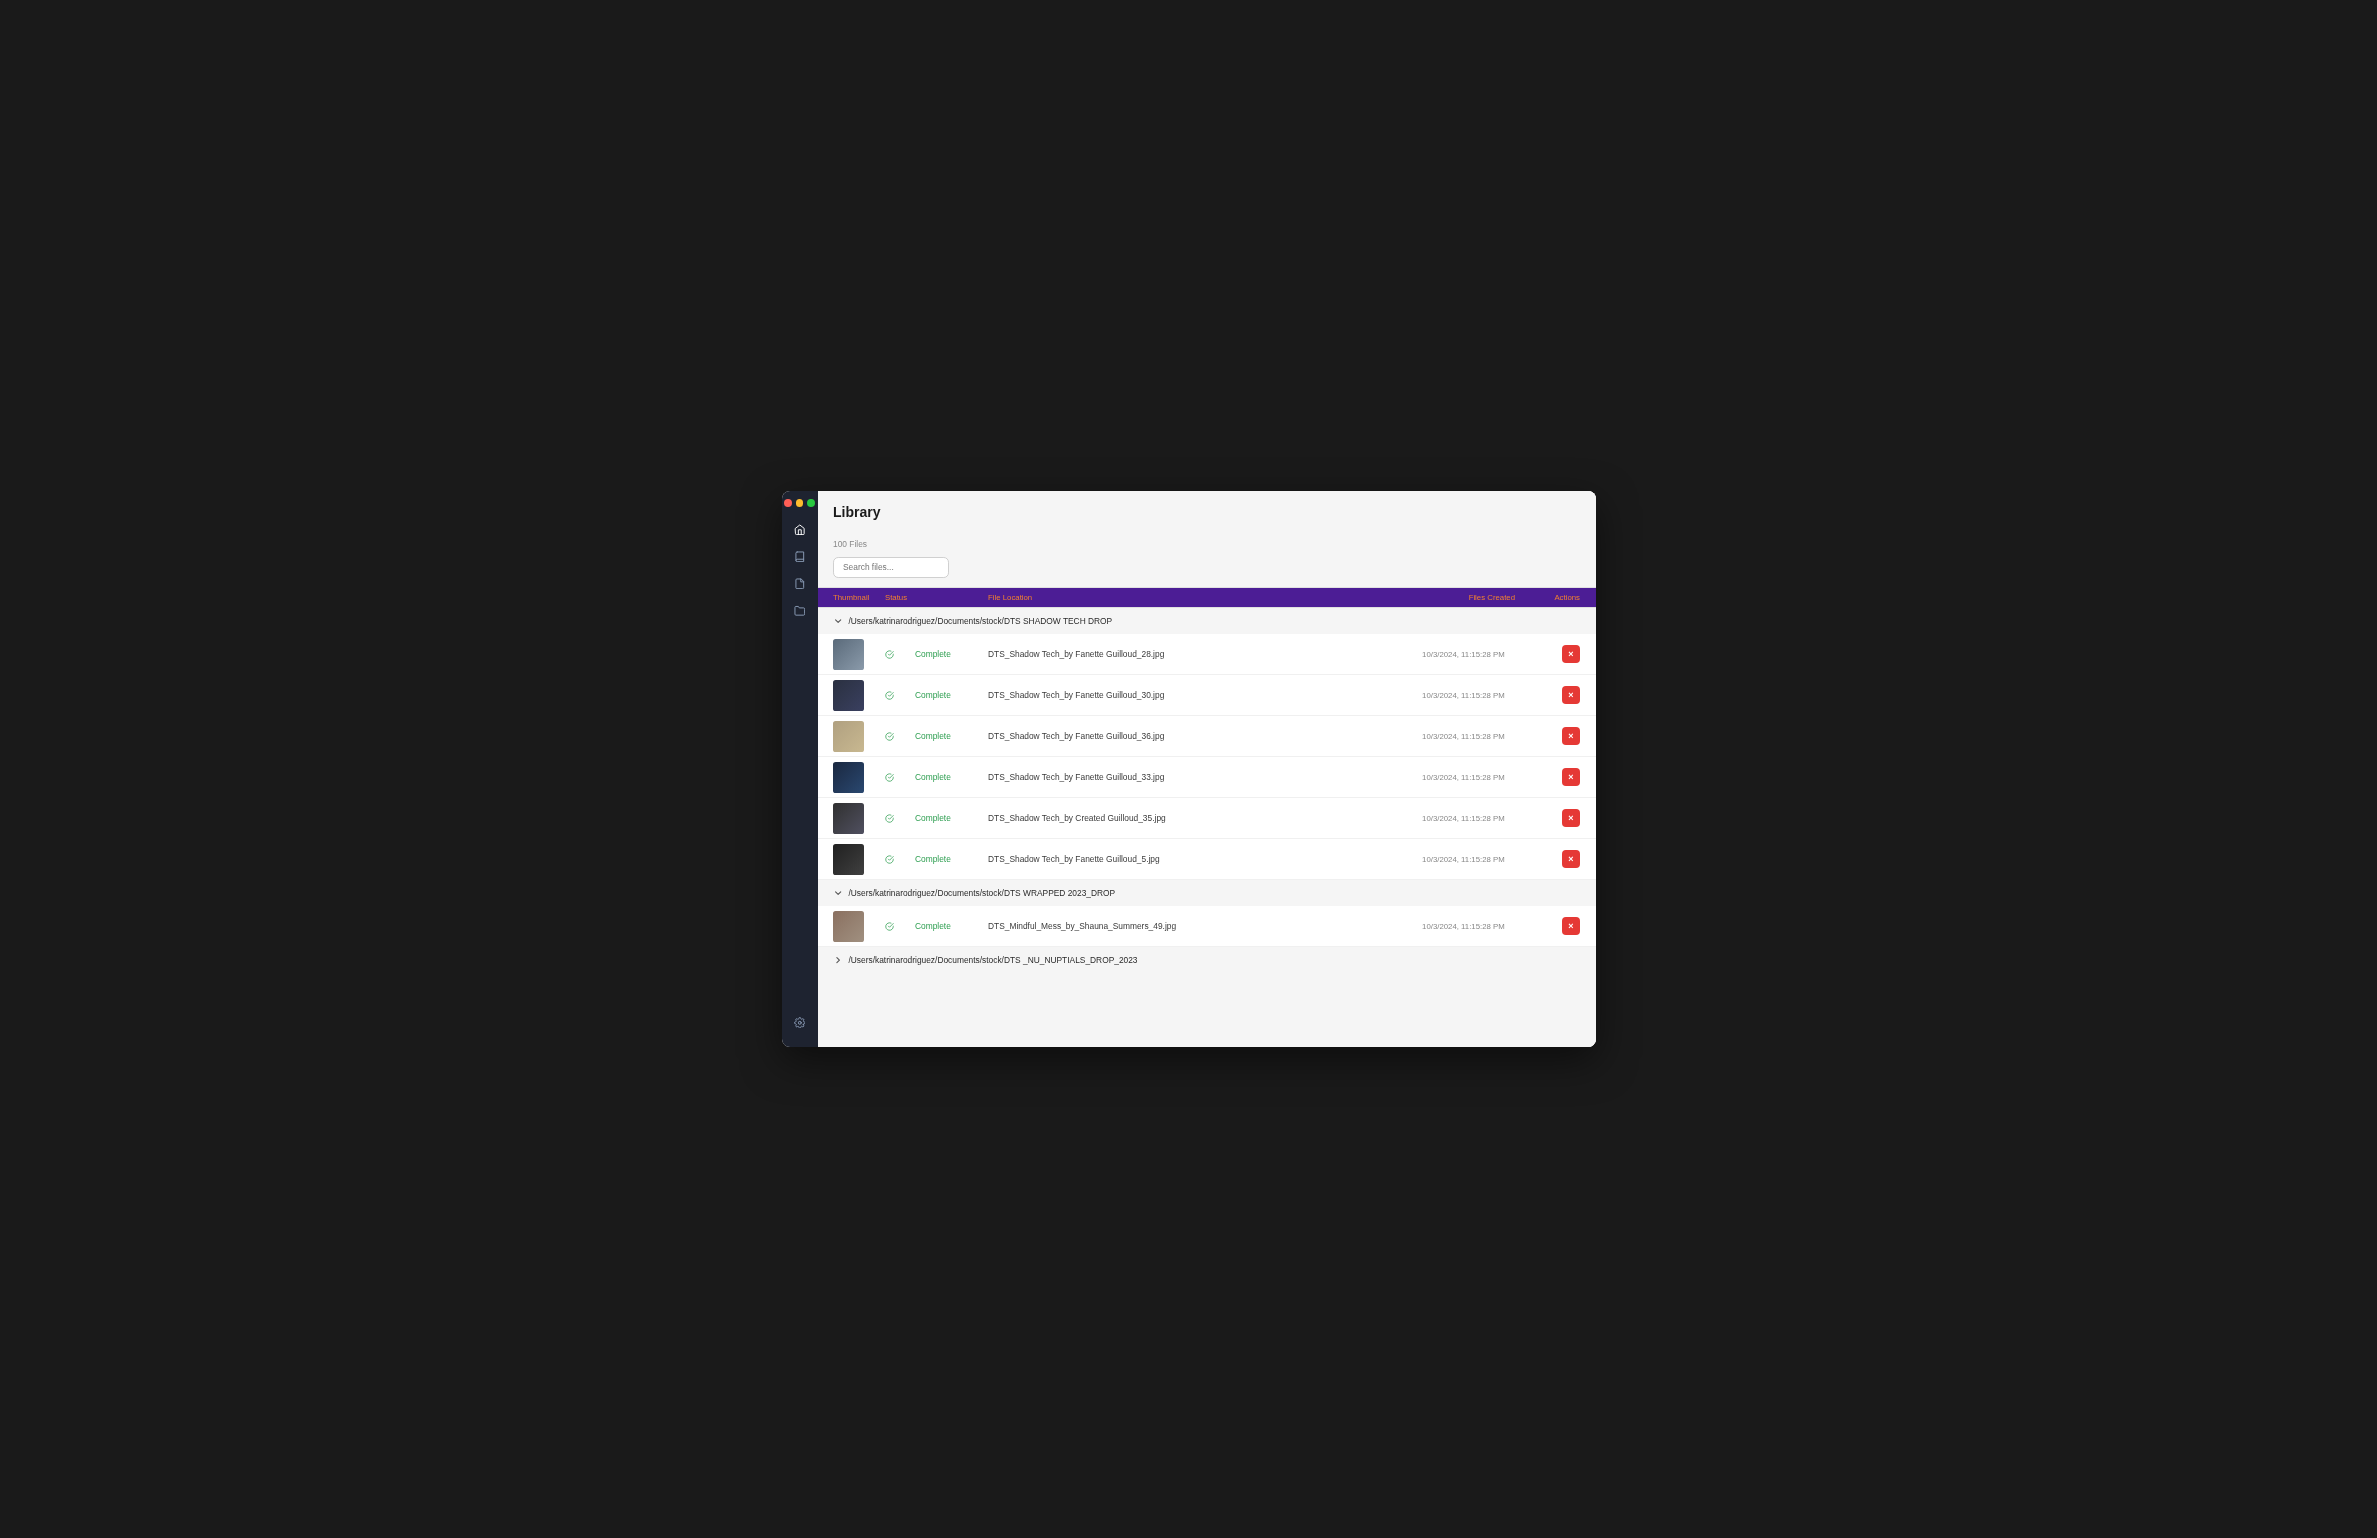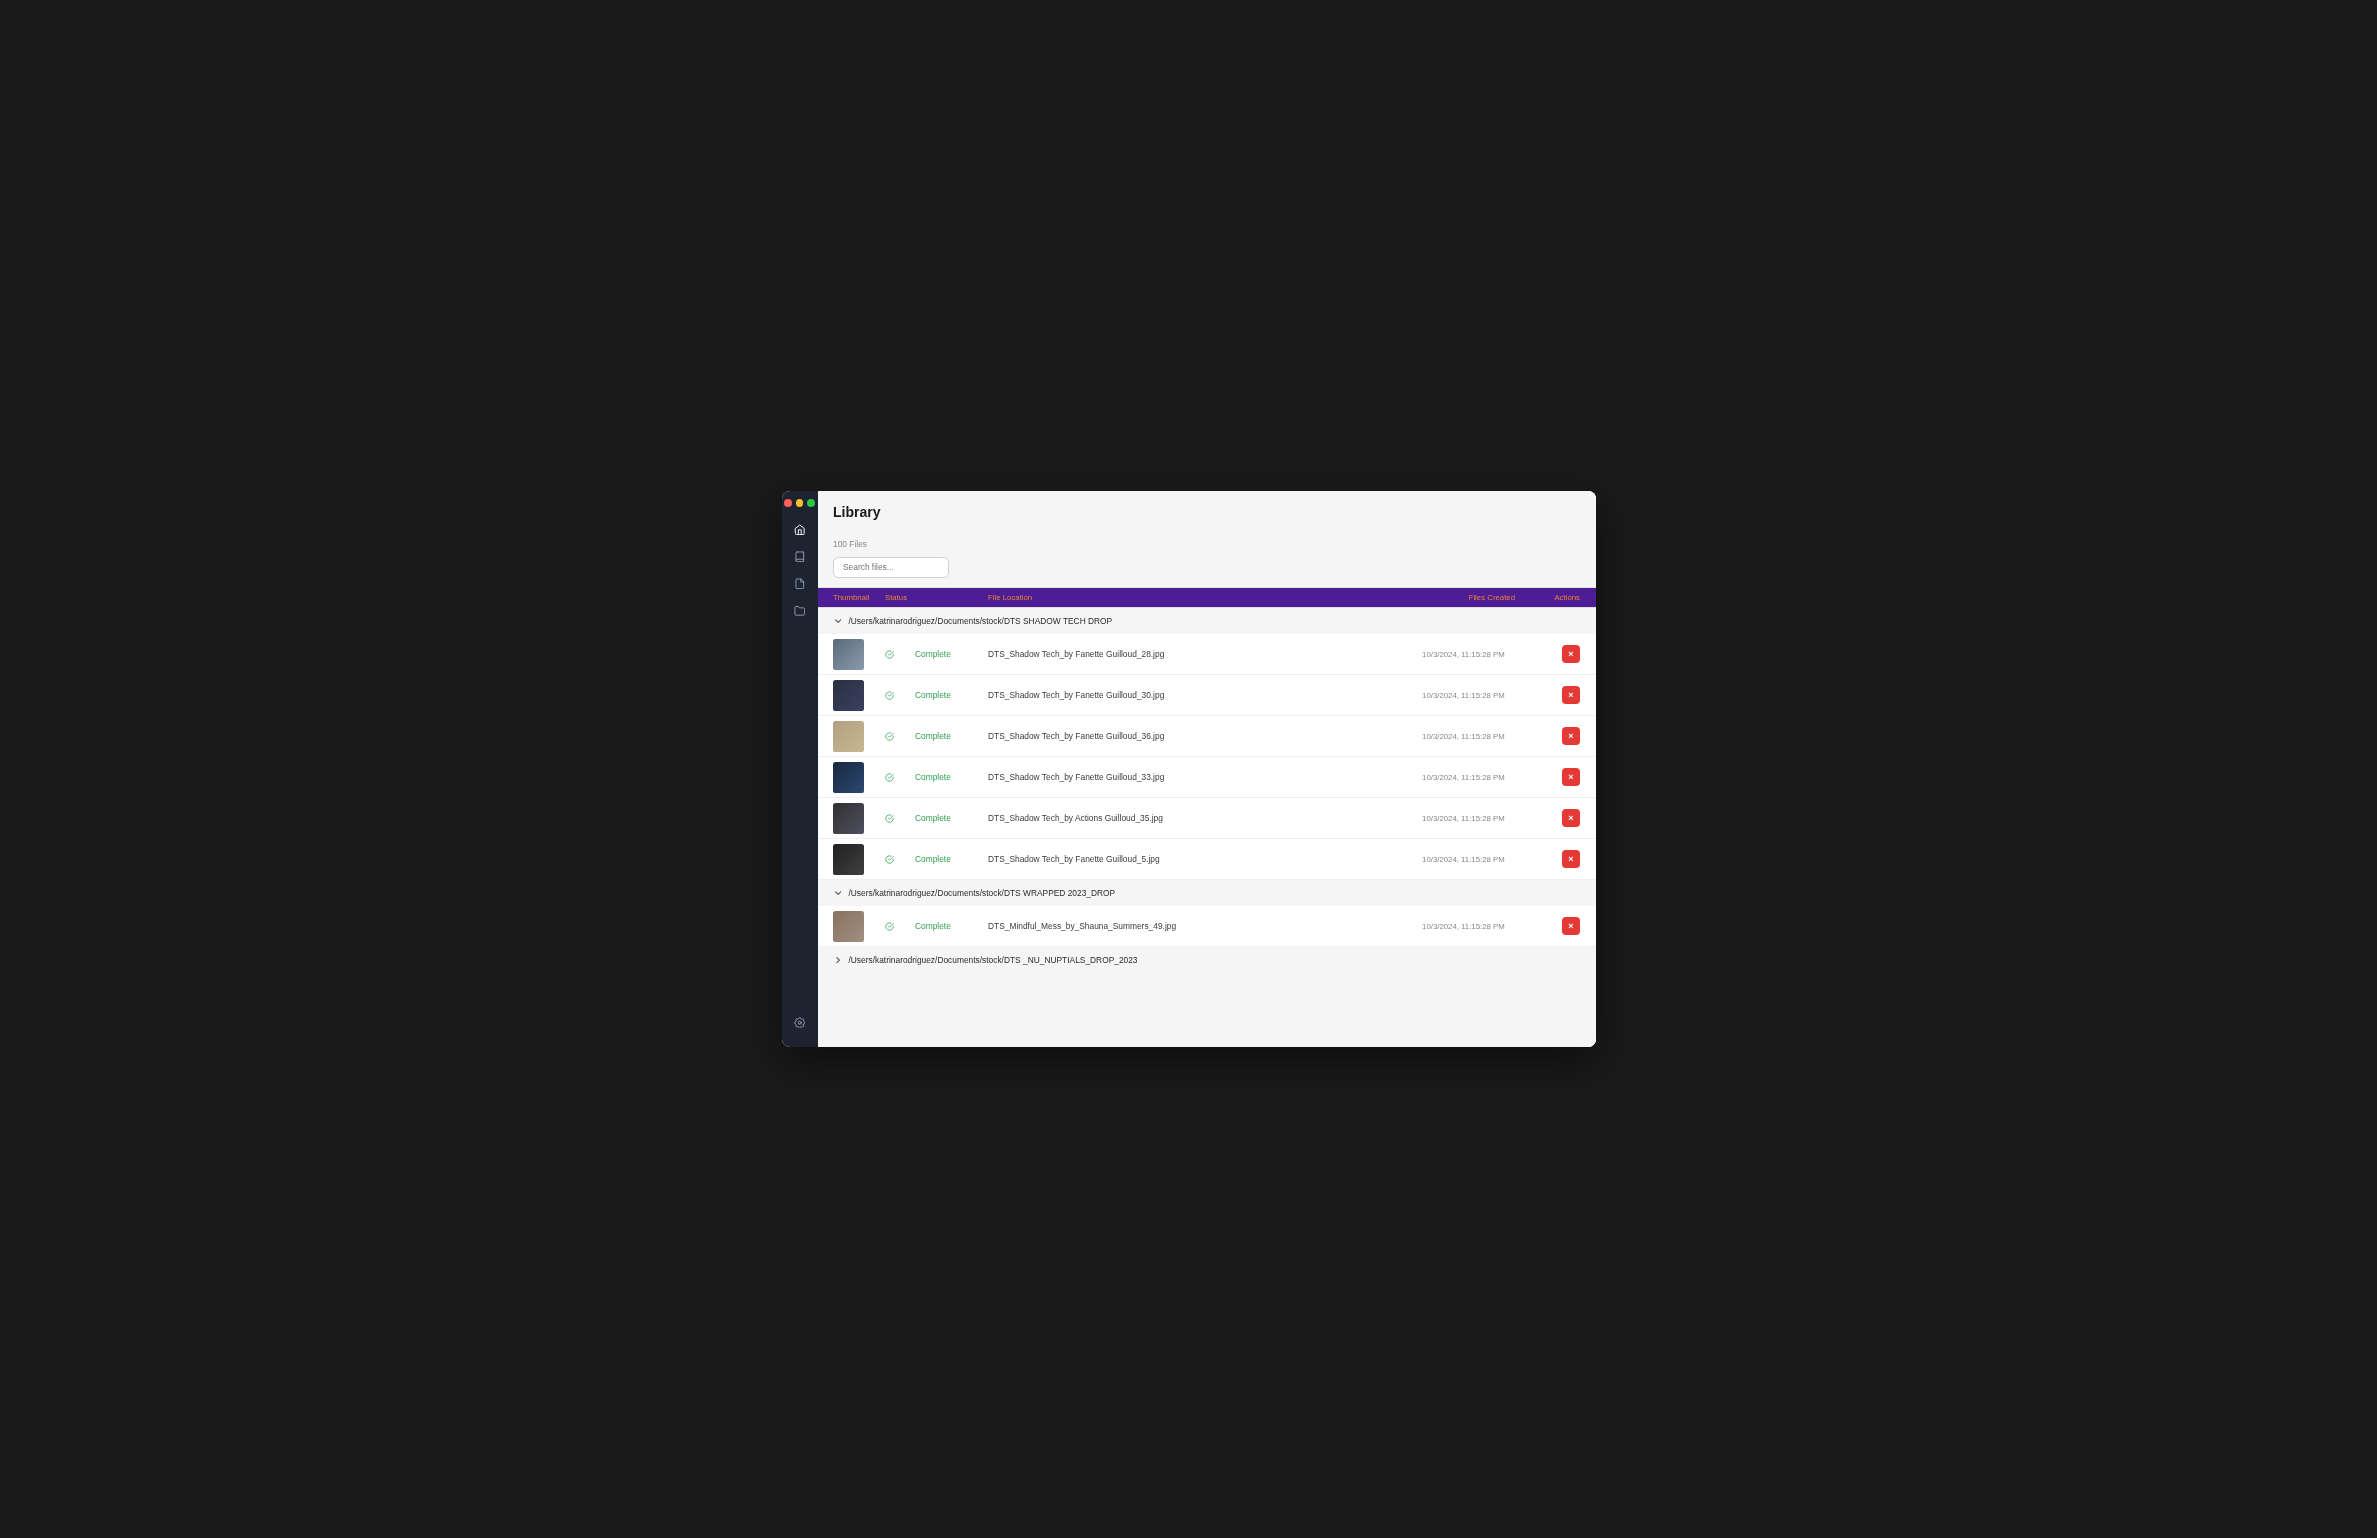--- a/index.html
+++ b/index.html
@@ -375,21 +375,21 @@
         <div class="thumbnail-cell">
           <div class="thumbnail thumb-5"></div>
         </div>
         <div class="status-cell">
           <svg class="status-icon" viewBox="0 0 24 24" fill="none" stroke="currentColor" stroke-width="2" stroke-linecap="round" stroke-linejoin="round">
             <path d="M22 11.08V12a10 10 0 1 1-5.93-9.14"></path>
             <polyline points="22 4 12 14.01 9 11.01"></polyline>
           </svg>
           <span class="status-complete">Complete</span>
         </div>
-        <div class="file-name-cell">DTS_Shadow Tech_by Actions Guilloud_35.jpg</div>
+        <div class="file-name-cell">DTS_Shadow Tech_by Created Guilloud_35.jpg</div>
         <div class="date-cell">10/3/2024, 11:15:28 PM</div>
         <div class="actions-cell">
           <button class="delete-btn">×</button>
         </div>
       </div>
 
       <div class="file-row">
         <div class="thumbnail-cell">
           <div class="thumbnail thumb-6"></div>
         </div>

